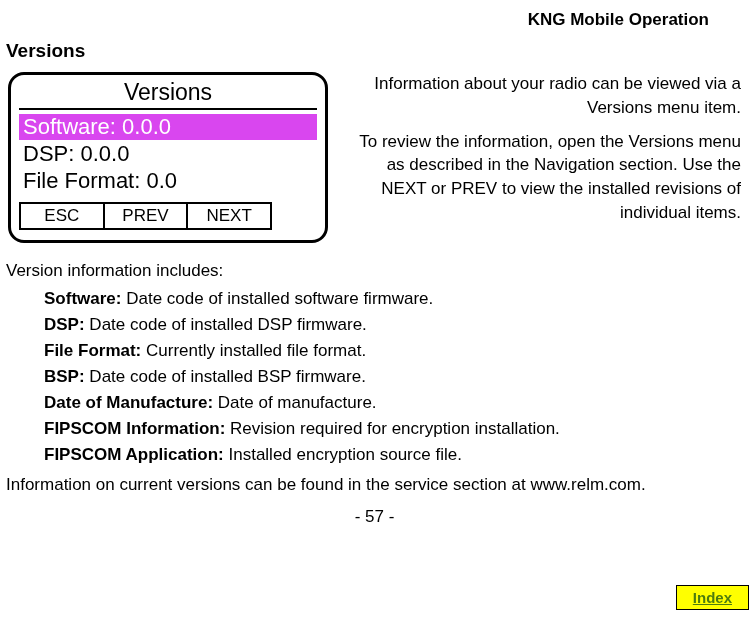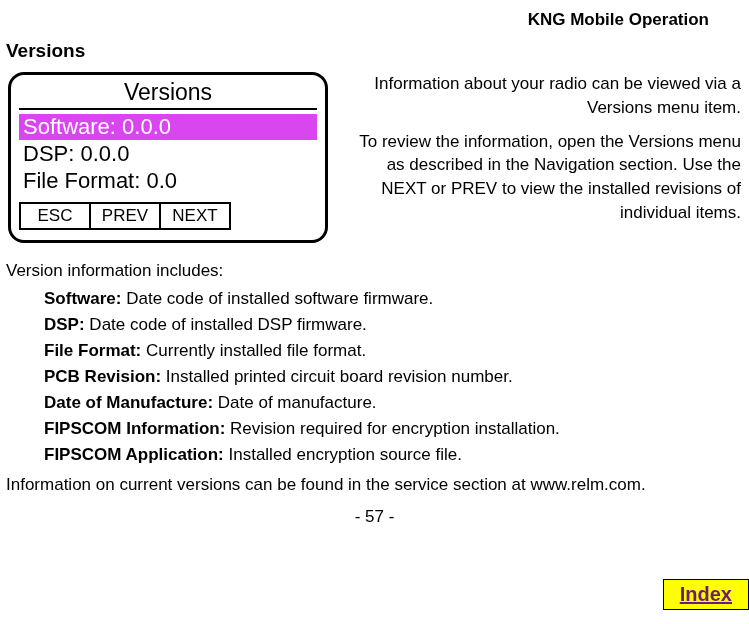--- a/index.html
+++ b/index.html
@@ -50,21 +50,21 @@
       margin: 1px 0;
     }
     .screen-item.highlighted {
       background: #d946ef;
       color: #fff;
     }
     .softkey-row {
       display: flex;
       border: 2px solid #000;
       margin-top: 8px;
-      width: 212px;
+      width: 253px;
     }
     .softkey {
       flex: 1;
       text-align: center;
       font-size: 17px;
       padding: 2px 0;
       border-right: 2px solid #000;
     }
     .softkey:last-child {
       border-right: none;
@@ -101,24 +101,24 @@
       font-size: 17px;
       padding-top: 12px;
     }
     .index-tab {
       position: absolute;
       right: 0;
       bottom: 14px;
       background: #ffff00;
       border: 1px solid #000;
       padding: 3px 16px;
-      font-size: 20px;
+      font-size: 15px;
       font-weight: bold;
       text-decoration: underline;
-      color: #701a75;
+      color: #4d7c0f;
     }
   </style>
 </head>
 <body>
 
 <div class="header-right">KNG Mobile Operation</div>
 
 <div class="section-title">Versions</div>
 
 <div class="content-row">
@@ -138,21 +138,21 @@
     <p>To review the information, open the Versions menu as described in the Navigation section. Use the NEXT or PREV to view the installed revisions of individual items.</p>
   </div>
 </div>
 
 <div class="info-intro">Version information includes:</div>
 
 <div class="info-list">
   <div><b>Software:</b><span> Date code of installed software firmware.</span></div>
   <div><b>DSP:</b><span> Date code of installed DSP firmware.</span></div>
   <div><b>File Format:</b><span> Currently installed file format.</span></div>
-  <div><b>PCB Revision:</b><span> Installed printed circuit board revision number.</span></div>
+  <div><b>BSP:</b><span> Date code of installed BSP firmware.</span></div>
   <div><b>Date of Manufacture:</b><span> Date of manufacture.</span></div>
   <div><b>FIPSCOM Information:</b><span> Revision required for encryption installation.</span></div>
   <div><b>FIPSCOM Application:</b><span> Installed encryption source file.</span></div>
 </div>
 
 <div class="footer-note">Information on current versions can be found in the service section at www.relm.com.</div>
 
 <div class="page-number">- 57 -</div>
 
 <div class="index-tab">Index</div>

